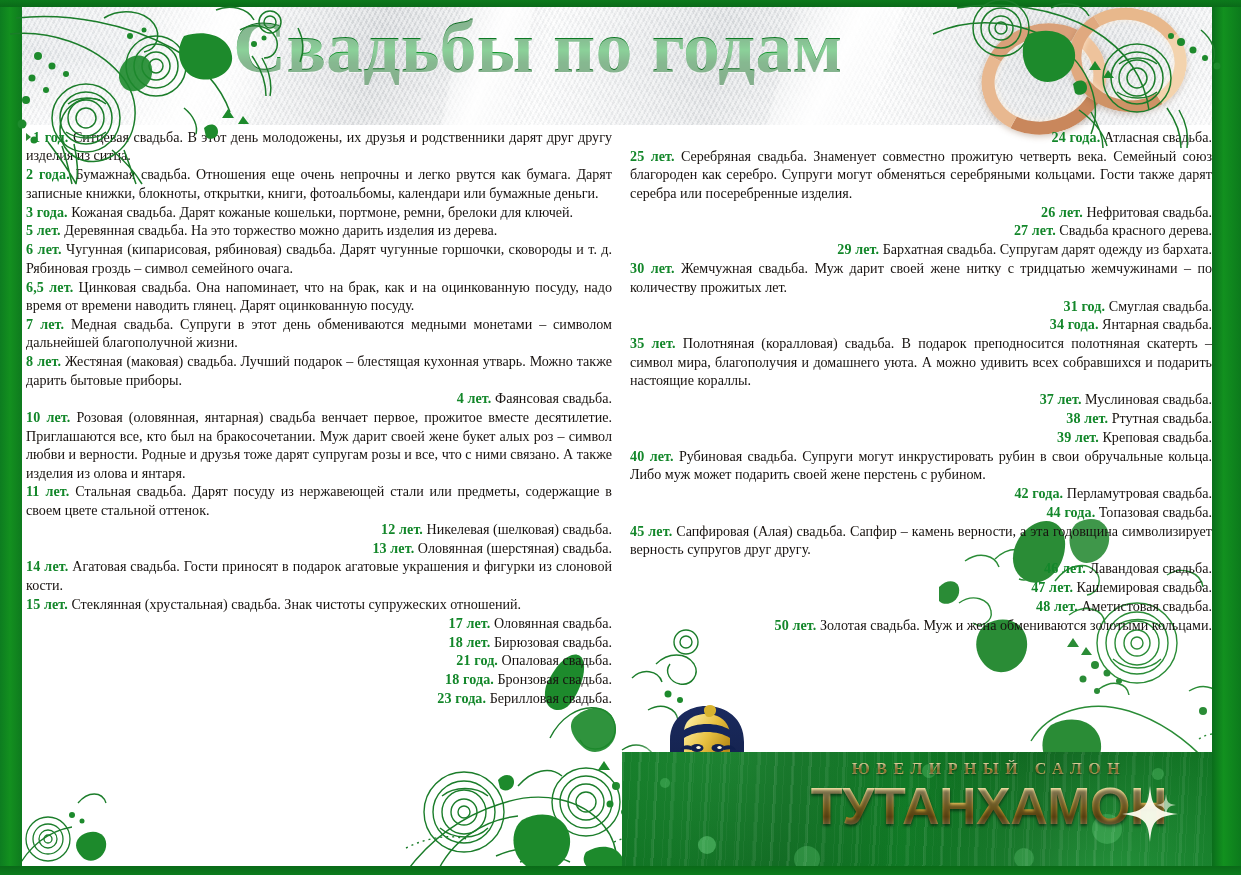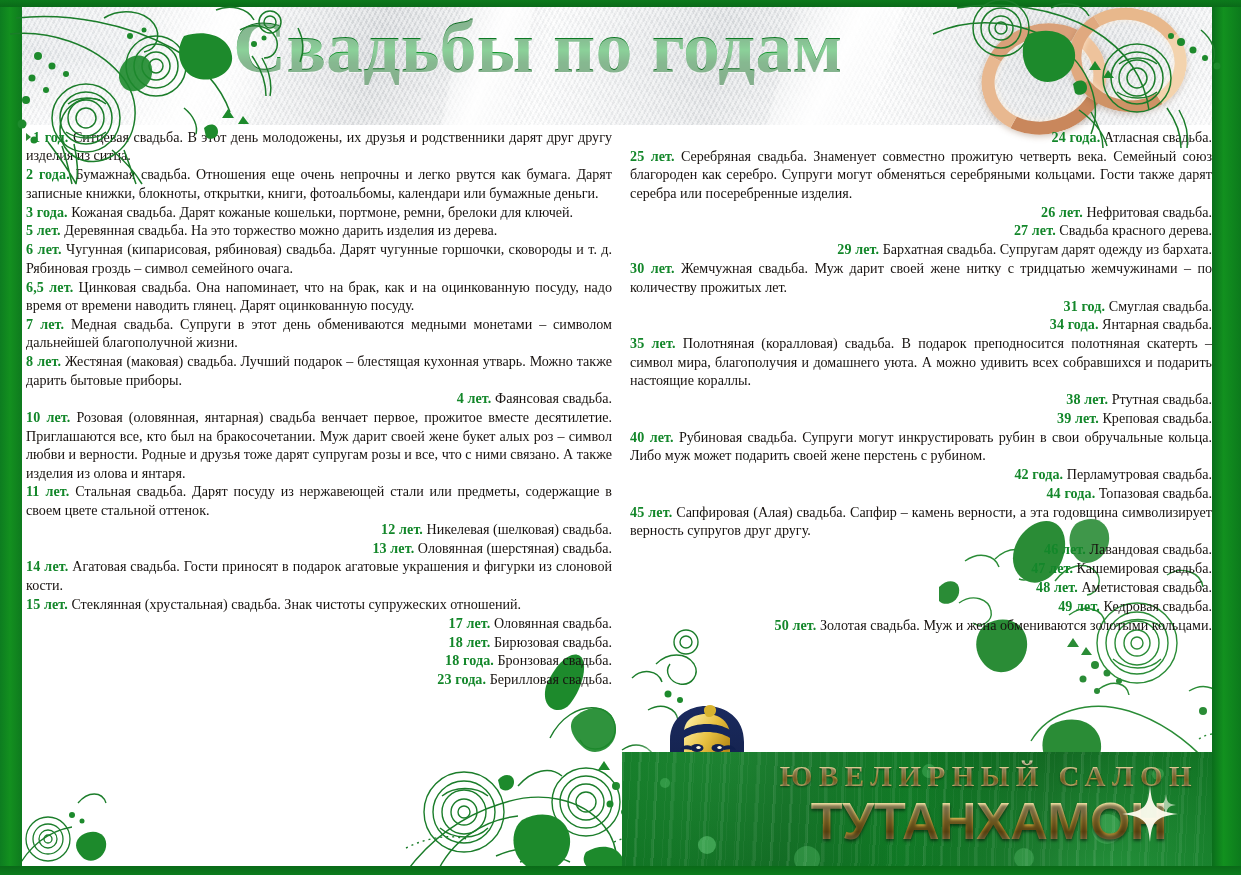--- a/index.html
+++ b/index.html
@@ -165,21 +165,21 @@
   .b5{ left: 470px; top: 62px; width: 30px;  height: 30px; background:rgba(125,230,145,.26); }
   .b6{ left: 530px; top: 16px; width: 12px;  height: 12px; }
   .b7{ left: 392px; top: 96px; width: 20px;  height: 20px; background:rgba(120,225,140,.26); }
 
   .ad-text{
     position:absolute; left: 152px; top: 8px; width: 430px;
     text-align:center; z-index: 4;
   }
   .ad-line1{
     font-family:"Liberation Serif","DejaVu Serif",serif;
-    font-size: 29px; font-weight:700;
+    font-size: 16px; font-weight:700;
     letter-spacing: 6.5px;
     background:linear-gradient(180deg,#fff6d0 0%,#f0d88a 35%,#caa23c 60%,#fdf4cd 100%);
     -webkit-background-clip:text; background-clip:text;
     -webkit-text-fill-color:transparent;
     text-shadow:0 1px 2px rgba(0,0,0,.45);
   }
   .ad-line2{
     font-family:"Liberation Sans","DejaVu Sans",sans-serif;
     font-size: 52px; font-weight:700;
     letter-spacing: -0.5px;
@@ -410,43 +410,44 @@
         <p class="entry"><span class="yr">8 лет.</span> <span>Жестяная (маковая) свадьба. Лучший подарок – блестящая кухонная утварь. Можно также дарить бытовые приборы.</span></p>
         <p class="entry tight"><span class="yr">4 лет.</span> <span>Фаянсовая свадьба.</span></p>
         <p class="entry"><span class="yr">10 лет.</span> <span>Розовая (оловянная, янтарная) свадьба венчает первое, прожитое вместе десятилетие. Приглашаются все, кто был на бракосочетании. Муж дарит своей жене букет алых роз – символ любви и верности. Родные и друзья тоже дарят супругам розы и все, что с ними связано. А также изделия из олова и янтаря.</span></p>
         <p class="entry"><span class="yr">11 лет.</span> <span>Стальная свадьба. Дарят посуду из нержавеющей стали или предметы, содержащие в своем цвете стальной оттенок.</span></p>
         <p class="entry tight"><span class="yr">12 лет.</span> <span>Никелевая (шелковая) свадьба.</span></p>
         <p class="entry tight"><span class="yr">13 лет.</span> <span>Оловянная (шерстяная) свадьба.</span></p>
         <p class="entry"><span class="yr">14 лет.</span> <span>Агатовая свадьба. Гости приносят в подарок агатовые украшения и фигурки из слоновой кости.</span></p>
         <p class="entry"><span class="yr">15 лет.</span> <span>Стеклянная (хрустальная) свадьба. Знак чистоты супружеских отношений.</span></p>
         <p class="entry tight"><span class="yr">17 лет.</span> <span>Оловянная свадьба.</span></p>
         <p class="entry tight"><span class="yr">18 лет.</span> <span>Бирюзовая свадьба.</span></p>
+        <p class="entry tight"><span class="yr">21 год.</span> <span>Опаловая свадьба.</span></p>
         <p class="entry tight"><span class="yr">18 года.</span> <span>Бронзовая свадьба.</span></p>
         <p class="entry tight"><span class="yr">23 года.</span> <span>Берилловая свадьба.</span></p>
       </div>
     <div class="col col-right" id="col-right">
         <p class="entry tight"><span class="yr">24 года.</span> <span>Атласная свадьба.</span></p>
         <p class="entry"><span class="yr">25 лет.</span> <span>Серебряная свадьба. Знаменует совместно прожитую четверть века. Семейный союз благороден как серебро. Супруги могут обменяться серебряными кольцами. Гости также дарят серебра или посеребренные изделия.</span></p>
         <p class="entry tight"><span class="yr">26 лет.</span> <span>Нефритовая свадьба.</span></p>
         <p class="entry tight"><span class="yr">27 лет.</span> <span>Свадьба красного дерева.</span></p>
         <p class="entry tight"><span class="yr">29 лет.</span> <span>Бархатная свадьба. Супругам дарят одежду из бархата.</span></p>
         <p class="entry"><span class="yr">30 лет.</span> <span>Жемчужная свадьба. Муж дарит своей жене нитку с тридцатью жемчужинами – по количеству прожитых лет.</span></p>
         <p class="entry tight"><span class="yr">31 год.</span> <span>Смуглая свадьба.</span></p>
         <p class="entry tight"><span class="yr">34 года.</span> <span>Янтарная свадьба.</span></p>
         <p class="entry"><span class="yr">35 лет.</span> <span>Полотняная (коралловая) свадьба. В подарок преподносится полотняная скатерть – символ мира, благополучия и домашнего уюта. А можно удивить всех собравшихся и подарить настоящие кораллы.</span></p>
+        <p class="entry tight"><span class="yr">37 лет.</span> <span>Муслиновая свадьба.</span></p>
         <p class="entry tight"><span class="yr">38 лет.</span> <span>Ртутная свадьба.</span></p>
         <p class="entry tight"><span class="yr">39 лет.</span> <span>Креповая свадьба.</span></p>
         <p class="entry"><span class="yr">40 лет.</span> <span>Рубиновая свадьба. Супруги могут инкрустировать рубин в свои обручальные кольца. Либо муж может подарить своей жене перстень с рубином.</span></p>
         <p class="entry tight"><span class="yr">42 года.</span> <span>Перламутровая свадьба.</span></p>
         <p class="entry tight"><span class="yr">44 года.</span> <span>Топазовая свадьба.</span></p>
         <p class="entry"><span class="yr">45 лет.</span> <span>Сапфировая (Алая) свадьба. Сапфир – камень верности, а эта годовщина символизирует верность супругов друг другу.</span></p>
         <p class="entry tight"><span class="yr">46 лет.</span> <span>Лавандовая свадьба.</span></p>
         <p class="entry tight"><span class="yr">47 лет.</span> <span>Кашемировая свадьба.</span></p>
         <p class="entry tight"><span class="yr">48 лет.</span> <span>Аметистовая свадьба.</span></p>
-        <p class="entry tight"><span class="yr">49 лет.</span> <span>Кедровая свадьба.</span></p>
         <p class="entry tight"><span class="yr">50 лет.</span> <span>Золотая свадьба. Муж и жена обмениваются золотыми кольцами.</span></p>
       </div>
   </div>
 
   <div class="ad-banner">
     <span class="bokeh b1"></span>
     <span class="bokeh b2"></span>
     <span class="bokeh b3"></span>
     <span class="bokeh b4"></span>
     <span class="bokeh b5"></span>

